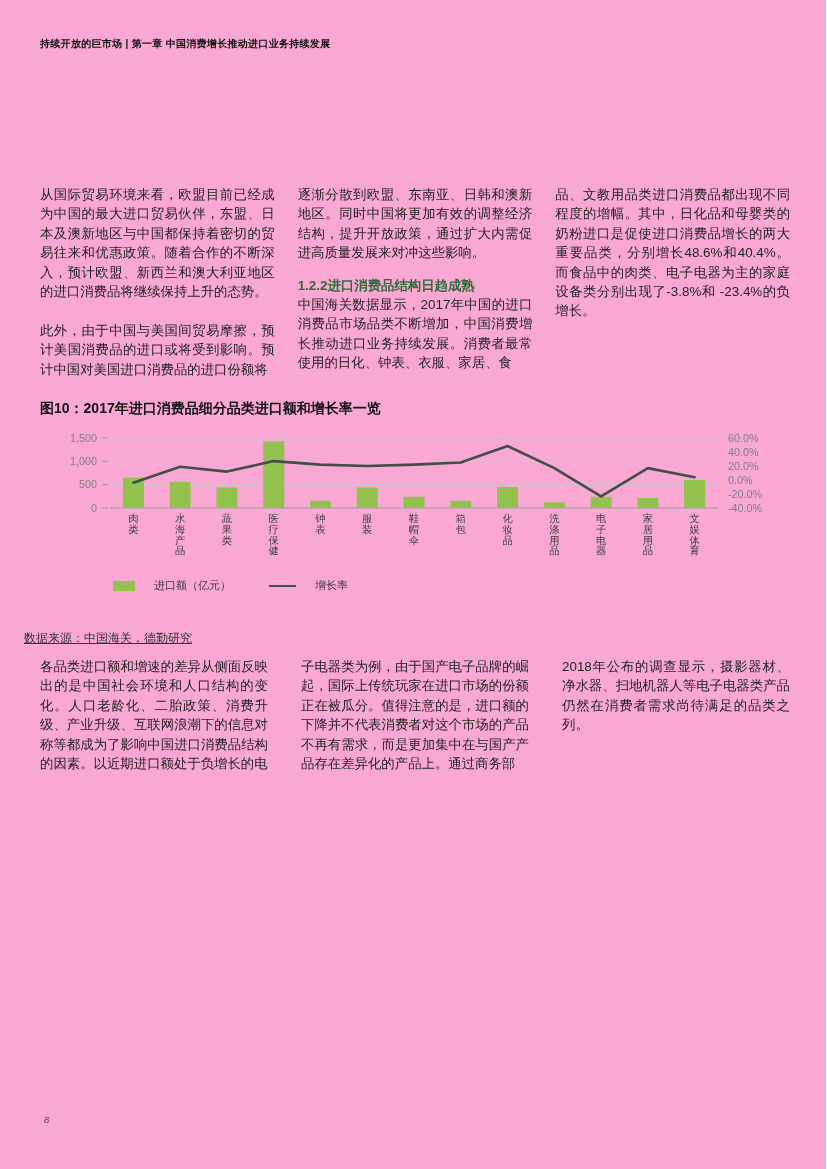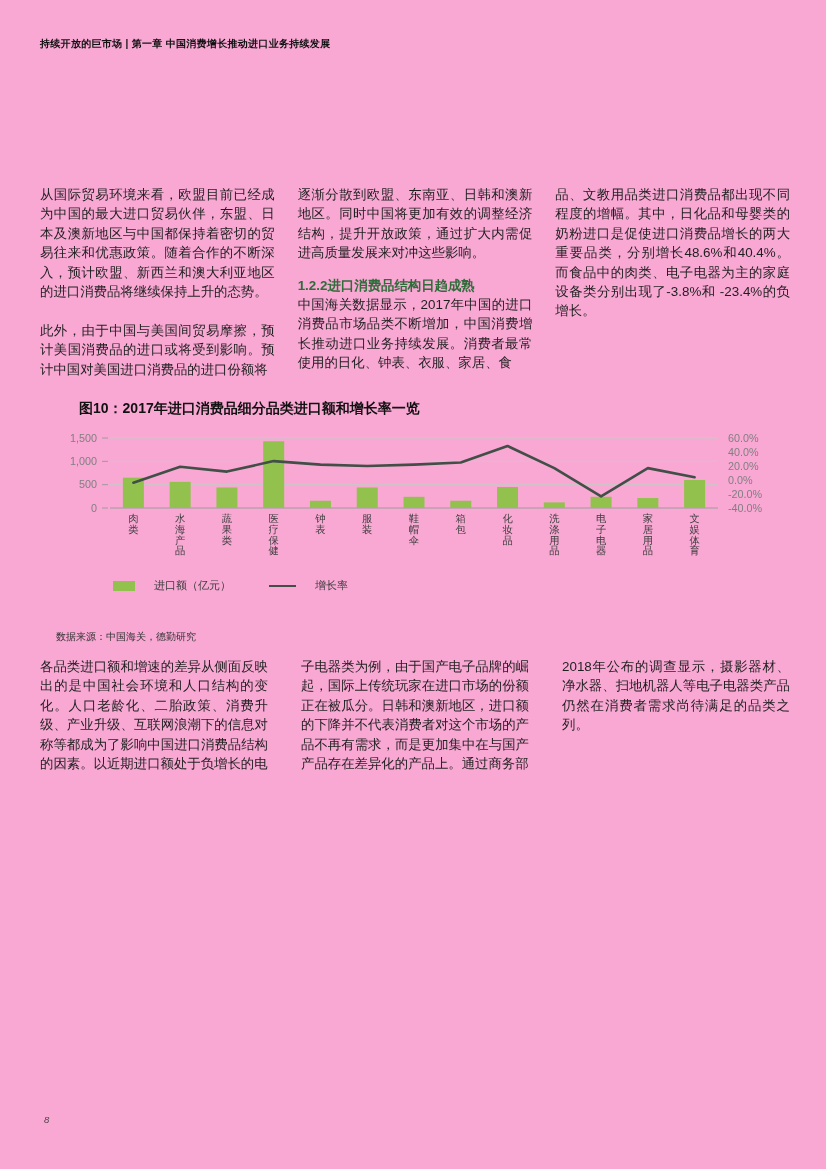--- a/index.html
+++ b/index.html
@@ -26,33 +26,33 @@
   .col { flex: 1 1 0; font-size: 13.4px; line-height: 19.4px; text-align: justify; color: #1f1f1f; }
   .col p { margin: 0; }
   .col p + p { margin-top: 19.4px; }
   .section-heading {
     margin: 13px 0 0 0;
     font-size: 13.4px; line-height: 19.4px;
     font-weight: 700; color: #2e6c3a;
   }
   .figure-title {
     position: absolute; top: 400px; left: 40px;
-    font-size: 14px; font-weight: 700; color: #111; margin-left: 39px;
+    font-size: 14px; font-weight: 700; color: #111;
   }
   .chart-wrap { position: absolute; top: 424px; left: 38px; width: 752px; height: 152px; }
   .legend {
     position: absolute; top: 578px; left: 113px;
     display: flex; align-items: center;
     font-size: 11px; color: #3d3d3d; gap: 12px;
   }
   .legend-swatch-bar { width: 22px; height: 10px; display: inline-block; margin-right: 7px; }
   .legend-swatch-line { width: 27px; height: 0; border-top: 2.5px solid #414f47; display: inline-block; margin: 0 7px 0 26px; }
   .source-note {
-    position: absolute; top: 630px; left: 56px;
-    font-size: 10px; color: #333;
+    position: absolute; top: 630px; left: 24px;
+    font-size: 12px; color: #333; text-decoration: underline;
   }
   .page-number {
     position: absolute; top: 1114px; left: 44px;
     font-size: 9.5px; font-style: italic; color: #444;
   }
 </style>
 </head>
 <body>
 
 <div class="page">
@@ -133,21 +133,21 @@
     <span>增长率</span>
   </div>
 
   <div class="source-note">数据来源：中国海关，德勤研究</div>
 
   <div class="cols bottom-cols">
     <div class="col">
       <p>各品类进口额和增速的差异从侧面反映出的是中国社会环境和人口结构的变化。人口老龄化、二胎政策、消费升级、产业升级、互联网浪潮下的信息对称等都成为了影响中国进口消费品结构的因素。以近期进口额处于负增长的电</p>
     </div>
     <div class="col">
-      <p>子电器类为例，由于国产电子品牌的崛起，国际上传统玩家在进口市场的份额正在被瓜分。日韩和澳新地区，进口额的下降并不代表消费者对这个市场的产品不再有需求，而是更加集中在与国产产品存在差异化的产品上。通过商务部</p>
+      <p>子电器类为例，由于国产电子品牌的崛起，国际上传统玩家在进口市场的份额正在被瓜分。值得注意的是，进口额的下降并不代表消费者对这个市场的产品不再有需求，而是更加集中在与国产产品存在差异化的产品上。通过商务部</p>
     </div>
     <div class="col">
       <p>2018年公布的调查显示，摄影器材、净水器、扫地机器人等电子电器类产品仍然在消费者需求尚待满足的品类之列。</p>
     </div>
   </div>
 
   <div class="page-number">8</div>
 
 </div>
 

